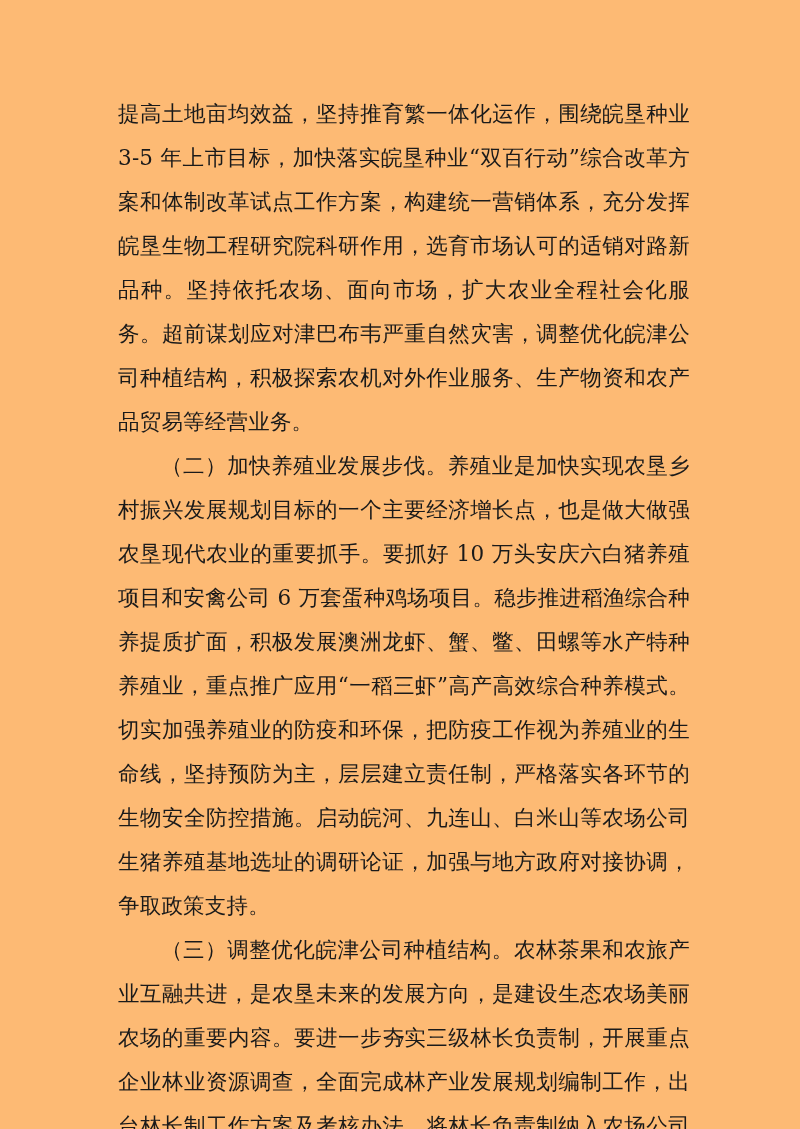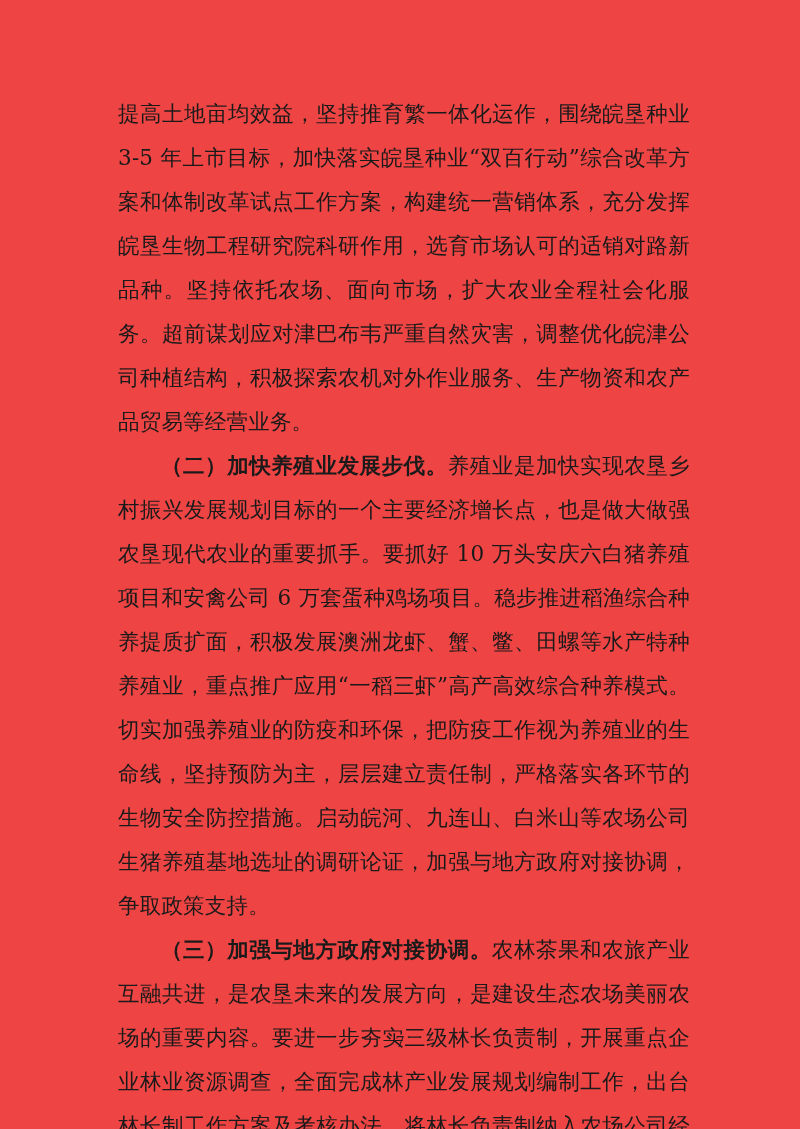--- a/index.html
+++ b/index.html
@@ -4,21 +4,21 @@
 <style>
   html, body {
     margin: 0;
     padding: 0;
     background: #ffffff;
   }
   .page {
     position: relative;
     width: 800px;
     height: 1129px;
-    background: #ef4444;
+    background: #fdba74;
     overflow: hidden;
     font-family: "DejaVu Serif", "Liberation Serif", serif;
     color: #1a1a1a;
   }
   .content {
     position: absolute;
     left: 118px;
     top: 92px;
     width: 572px;
   }
@@ -30,21 +30,21 @@
     text-justify: inter-ideograph;
     letter-spacing: 0.2px;
   }
   .para + .para {
     margin-top: 0px;
   }
   .indent {
     text-indent: 43px;
   }
   .bold {
-    font-weight: bold;
+    font-weight: normal;
   }
   .page-number {
     position: absolute;
     left: 0;
     top: 1033px;
     width: 800px;
     text-align: center;
     font-size: 15px;
     font-family: "DejaVu Serif", "Liberation Serif", serif;
     color: #1a1a1a;
@@ -58,19 +58,19 @@
 
     <p class="para">
       <span>提高土地亩均效益，坚持推育繁一体化运作，围绕皖垦种业 3-5 年上市目标，加快落实皖垦种业“双百行动”综合改革方案和体制改革试点工作方案，构建统一营销体系，充分发挥皖垦生物工程研究院科研作用，选育市场认可的适销对路新品种。坚持依托农场、面向市场，扩大农业全程社会化服务。超前谋划应对津巴布韦严重自然灾害，调整优化皖津公司种植结构，积极探索农机对外作业服务、生产物资和农产品贸易等经营业务。</span>
     </p>
 
     <p class="para indent">
       <span class="bold">（二）加快养殖业发展步伐。</span><span>养殖业是加快实现农垦乡村振兴发展规划目标的一个主要经济增长点，也是做大做强农垦现代农业的重要抓手。要抓好 10 万头安庆六白猪养殖项目和安禽公司 6 万套蛋种鸡场项目。稳步推进稻渔综合种养提质扩面，积极发展澳洲龙虾、蟹、鳖、田螺等水产特种养殖业，重点推广应用“一稻三虾”高产高效综合种养模式。切实加强养殖业的防疫和环保，把防疫工作视为养殖业的生命线，坚持预防为主，层层建立责任制，严格落实各环节的生物安全防控措施。启动皖河、九连山、白米山等农场公司生猪养殖基地选址的调研论证，加强与地方政府对接协调，争取政策支持。</span>
     </p>
 
     <p class="para indent">
-      <span class="bold">（三）加强与地方政府对接协调。</span><span>农林茶果和农旅产业互融共进，是农垦未来的发展方向，是建设生态农场美丽农场的重要内容。要进一步夯实三级林长负责制，开展重点企业林业资源调查，全面完成林产业发展规划编制工作，出台林长制工作方案及考核办法，将林长负责制纳入农场公司经营目标考</span>
+      <span class="bold">（三）调整优化皖津公司种植结构。</span><span>农林茶果和农旅产业互融共进，是农垦未来的发展方向，是建设生态农场美丽农场的重要内容。要进一步夯实三级林长负责制，开展重点企业林业资源调查，全面完成林产业发展规划编制工作，出台林长制工作方案及考核办法，将林长负责制纳入农场公司经营目标考</span>
     </p>
 
   </div>
 
   <div class="page-number">7</div>
 </div>
 
 </body></html>

